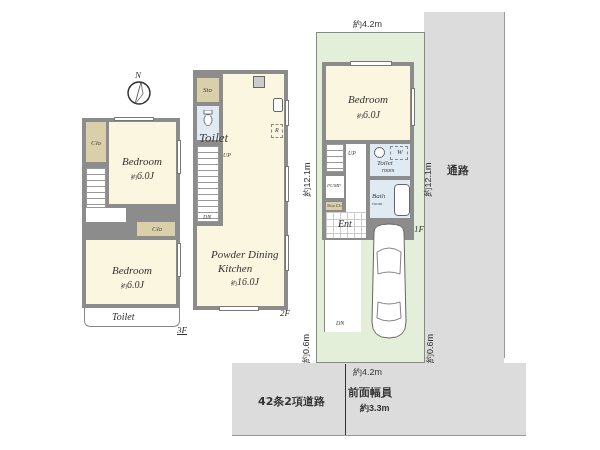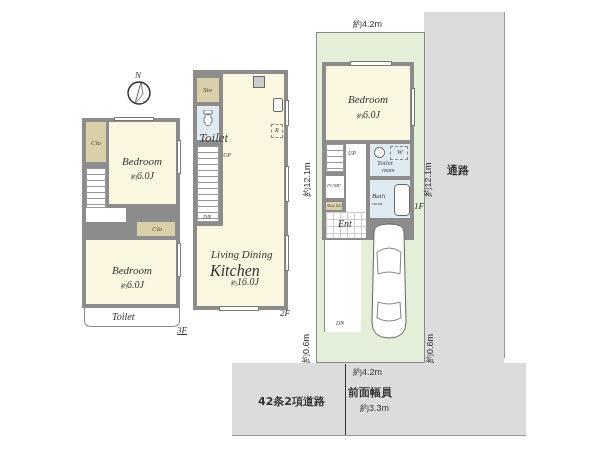--- a/index.html
+++ b/index.html
@@ -65,22 +65,22 @@
   <div class="abs" style="left:2px;top:190px;width:94px;height:18px;border:1px solid #888;border-top:none;border-radius:0 0 6px 6px;background:#fff;"></div>
   <span class="room-label" style="left:30px;top:193px;font-size:10px;">Toilet</span>
   <span class="floor-tag" style="left:95px;top:207px;text-decoration:underline;">3F</span>
 </div>
 
 <div class="abs" style="left:193px;top:70px;width:110px;height:250px;">
   <div class="wall" style="left:0;top:0;width:95px;height:240px;"></div>
 
   <div class="room" style="left:30px;top:4px;width:61px;height:232px;"></div>
   <div class="room" style="left:4px;top:156px;width:87px;height:80px;"></div>
-  <span class="room-label" style="left:18px;top:178px;font-size:11px;">Living Dining</span>
-  <span class="room-label" style="left:17px;top:192px;font-size:16px;">Kitchen</span>
+  <span class="room-label" style="left:18px;top:178px;font-size:11px;">Powder Dining</span>
+  <span class="room-label" style="left:25px;top:192px;font-size:11px;">Kitchen</span>
   <span class="area" style="left:38px;top:206px;font-size:10px;"><small>約</small><span>16.0J</span></span>
 
   <div class="room-clo" style="left:4px;top:8px;width:22px;height:24px;"></div>
   <span class="tiny" style="left:10px;top:16px;font-size:7px;">Sto</span>
 
   <div class="room-wet" style="left:4px;top:36px;width:22px;height:34px;"></div>
   <svg class="abs" style="left:10px;top:40px;" width="10" height="16">
       <ellipse cx="5" cy="10" rx="4" ry="5.5" fill="#fff" stroke="#555" stroke-width="0.8"></ellipse>
       <rect x="1" y="0" width="8" height="4" fill="#fff" stroke="#555" stroke-width="0.8"></rect>
     </svg>
@@ -103,21 +103,21 @@
 </div>
 
 <div class="road" style="left:424px;top:12px;width:80px;height:346px;border-right:1px solid #999;"></div>
 <span class="road-label" style="left:447px;top:163px;font-size:11px;">通路</span>
 
 <div class="road" style="left:232px;top:363px;width:294px;height:72px;border-bottom:1px solid #999;"></div>
 <div class="road" style="left:424px;top:350px;width:80px;height:15px;"></div>
 <span class="road-label" style="left:258px;top:394px;font-size:11px;">42条2項道路</span>
 <div class="abs" style="left:345px;top:364px;width:1px;height:71px;background:#333;"></div>
 <span class="road-label" style="left:348px;top:385px;font-size:11px;">前面幅員</span>
-<span class="dim" style="left:360px;top:402px;">約3.3m</span>
+<span class="dim" style="left:360px;top:402px;font-weight:bold;">約3.3m</span>
 
 <div class="lot" style="left:316px;top:32px;width:109px;height:331px;"></div>
 
 <span class="dim" style="left:353px;top:18px;">約4.2m</span>
 <span class="dim" style="left:353px;top:366px;">約4.2m</span>
 <span class="dim-v" style="left:290px;top:173px;">約12.1m</span>
 <span class="dim-v" style="left:411px;top:173px;">約12.1m</span>
 <span class="dim-v" style="left:292px;top:342px;">約0.6m</span>
 <span class="dim-v" style="left:416px;top:342px;">約0.6m</span>
 
@@ -148,21 +148,21 @@
   <div class="abs" style="left:52px;top:85px;width:9px;height:9px;border:1px solid #555;border-radius:50%;background:#fff;"></div>
   <div class="abs" style="left:68px;top:84px;width:18px;height:14px;border:1px dashed #888;box-sizing:border-box;"></div>
   <span class="tiny" style="left:75px;top:86px;font-size:7px;">W</span>
   <span class="tiny" style="left:55px;top:97px;font-size:7px;">Toilet</span>
   <span class="tiny" style="left:60px;top:105px;">room</span>
 
   <div class="room-wet" style="left:48px;top:118px;width:40px;height:38px;"></div>
   <div class="abs" style="left:72px;top:122px;width:14px;height:30px;border:1px solid #666;border-radius:4px;background:#fff;"></div>
   <span class="tiny" style="left:50px;top:130px;font-size:7px;">Bath</span>
   <span class="tiny" style="left:50px;top:139px;font-size:5px;">room</span>
-  <span class="floor-tag" style="left:92px;top:139px;">1F</span>
+  <span class="floor-tag" style="left:92px;top:162px;">1F</span>
 
   <div class="abs" style="left:2px;top:178px;width:36px;height:92px;background:#fff;border-left:1px solid #888;"></div>
   <span class="tiny" style="left:14px;top:258px;">DN</span>
 
   <svg class="abs" style="left:46px;top:160px;" width="42" height="120" viewBox="0 0 42 120">
     <path d="M6 10 Q6 2 21 2 Q36 2 36 10 L38 100 Q38 116 21 116 Q4 116 4 100 Z" fill="#fff" stroke="#666" stroke-width="1"></path>
     <path d="M9 30 Q21 22 33 30 L32 52 Q21 48 10 52 Z" fill="none" stroke="#666" stroke-width="0.8"></path>
     <path d="M10 80 Q21 84 32 80 L33 96 Q21 102 9 96 Z" fill="none" stroke="#666" stroke-width="0.8"></path>
   </svg>
 </div>

